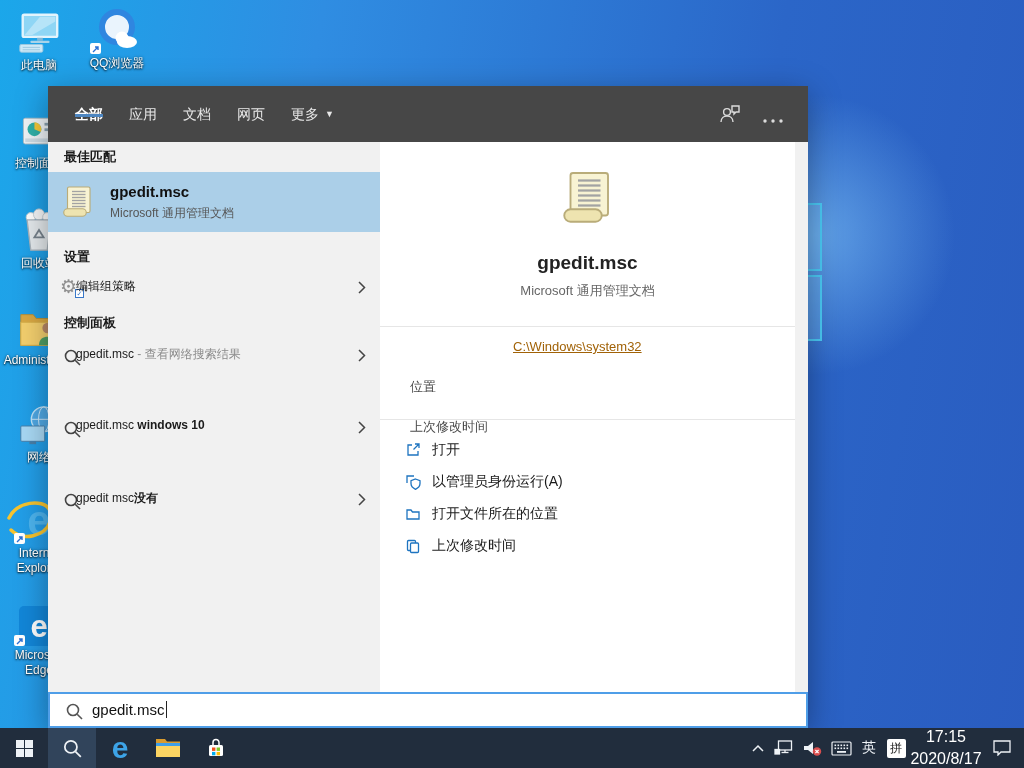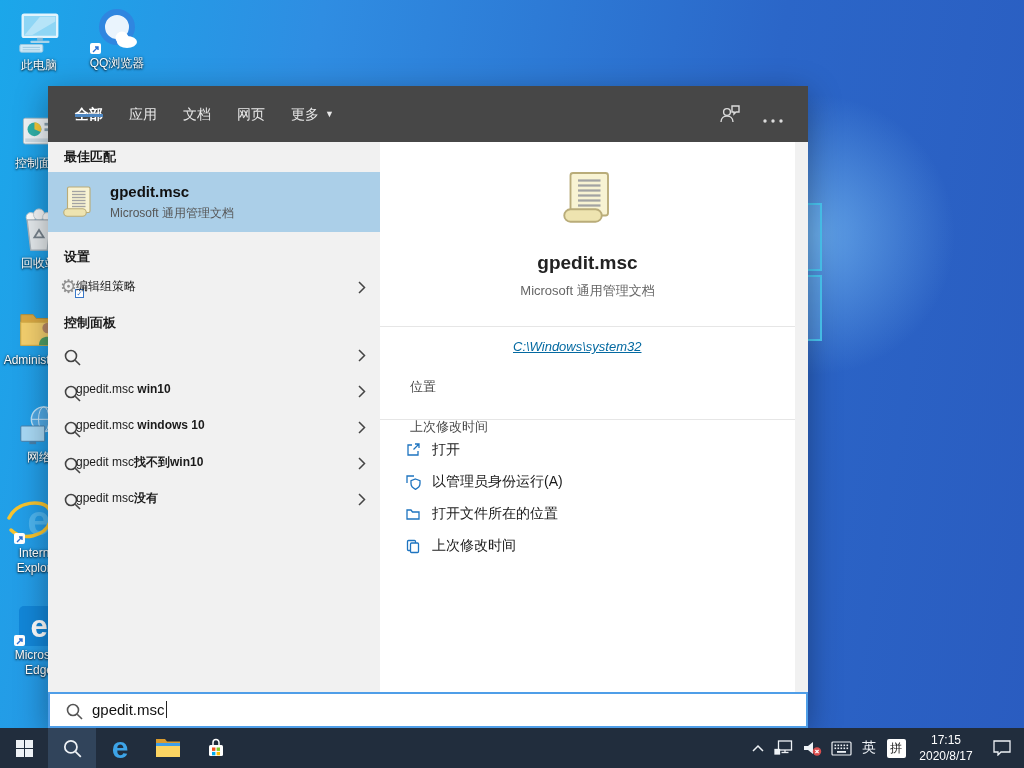--- a/index.html
+++ b/index.html
@@ -47,40 +47,40 @@
   .gear-badge{position:absolute;right:-2px;bottom:0;width:9px;height:9px;background:#fff;border:1px solid #3a78c8;
     font-size:7px;line-height:7px;color:#3a78c8;text-align:center;}
   
   #right-col{position:absolute;left:332px;top:0;width:415px;height:550px;background:#fff;}
   #scroll-gutter{position:absolute;left:747px;top:0;width:13px;height:550px;background:#f1f1f1;}
   .pv-icon{position:absolute;left:178px;top:26px;}
   .pv-title{position:absolute;left:0;top:110px;width:415px;text-align:center;font-size:19px;font-weight:bold;color:#222;}
   .pv-sub{position:absolute;left:0;top:140px;width:415px;text-align:center;font-size:13px;color:#666;}
   .pv-div{position:absolute;left:0;width:415px;height:1px;background:#e6e6e6;}
   .dt-label{position:absolute;left:30px;font-size:13px;color:#4a4a4a;margin-top:39px;}
-  .dt-value{position:absolute;left:133px;font-size:13px;color:#0369a1;text-decoration:underline;cursor:pointer;font-style:italic;}
+  .dt-value{position:absolute;left:133px;font-size:13px;color:#a16207;text-decoration:underline;cursor:pointer;}
   .act-row{position:absolute;left:0;width:415px;height:32px;cursor:pointer;}
   .act-row .aic{position:absolute;left:25px;top:8px;}
   .act-row .atx{position:absolute;left:52px;top:7px;font-size:14px;color:#1a1a1a;}
   
   #search-box{position:absolute;left:0;top:606px;width:760px;height:36px;background:#fff;border:2px solid #4f9ee8;}
   #search-box .sic{position:absolute;left:14px;top:7px;color:#555;}
   #search-text{position:absolute;left:42px;top:7px;font-size:15px;color:#111;}
   .caret{display:inline-block;width:1.5px;height:17px;background:#222;vertical-align:-3px;margin-left:1px;}
   
   #taskbar{position:absolute;left:0;bottom:0;width:1024px;height:40px;background:#212d3d;}
   .tb-btn{position:absolute;top:0;width:48px;height:40px;display:flex;align-items:center;justify-content:center;cursor:pointer;}
   .tb-btn.active{background:rgba(110,150,200,.22);}
   .edge-e{color:#3da4e8;font-size:30px;font-weight:bold;line-height:40px;}
   #tray{position:absolute;right:2px;top:0;height:40px;display:flex;align-items:center;}
   .tray-it{height:40px;display:flex;align-items:center;justify-content:center;color:#eef2f6;cursor:pointer;}
   .tray-lang{font-size:14px;width:26px;}
   .ime-box{width:19px;height:19px;background:#fff;border-radius:2px;color:#1a1a1a;font-size:12px;
     display:flex;align-items:center;justify-content:center;}
-  #clock{width:72px;text-align:center;font-size:12px;color:#fff;line-height:1.35;cursor:default;}
+  #clock{width:72px;text-align:center;font-size:16px;color:#fff;line-height:1.35;cursor:default;}
 </style>
 </head>
 <body>
 
 <svg width="0" height="0" style="position:absolute">
   <defs>
     <g id="scrollIcon">
       <rect x="10" y="4" width="30" height="34" rx="2" fill="#f8f3d3" stroke="#b9ac79" stroke-width="1.5"></rect>
       <rect x="5" y="33" width="30" height="10" rx="5" fill="#eee4b0" stroke="#b9ac79" stroke-width="1.5"></rect>
       <g stroke="#a3a3a3" stroke-width="1.8">
@@ -269,47 +269,30 @@
               <use href="#chevIcon"></use>
             </svg>
         </div>
 
         <div class="sec-hdr" style="top:172px">控制面板</div>
 
         <div class="row36" style="top:196px">
           <svg class="ric" width="20" height="20" viewBox="0 0 20 20">
               <use href="#magIcon"></use>
             </svg>
-          <svg class="chev" width="8" height="14" viewBox="0 0 8 14">
-              <use href="#chevIcon"></use>
-            </svg>
-        </div>
-        <div class="row36" style="top:232px">
-          <svg class="ric" width="20" height="20" viewBox="0 0 20 20">
-              <use href="#magIcon"></use>
-            </svg>
-          <div class="rtx"><span>gpedit.msc </span><span class="b">win10</span></div>
+          <div class="rtx"><span>gpedit.msc</span><span class="dim"> - 查看网络搜索结果</span></div>
           <svg class="chev" width="8" height="14" viewBox="0 0 8 14">
               <use href="#chevIcon"></use>
             </svg>
         </div>
         <div class="row36" style="top:268px">
           <svg class="ric" width="20" height="20" viewBox="0 0 20 20">
               <use href="#magIcon"></use>
             </svg>
           <div class="rtx"><span>gpedit.msc </span><span class="b">windows 10</span></div>
-          <svg class="chev" width="8" height="14" viewBox="0 0 8 14">
-              <use href="#chevIcon"></use>
-            </svg>
-        </div>
-        <div class="row36" style="top:304px">
-          <svg class="ric" width="20" height="20" viewBox="0 0 20 20">
-              <use href="#magIcon"></use>
-            </svg>
-          <div class="rtx"><span>gpedit msc</span><span class="b">找不到win10</span></div>
           <svg class="chev" width="8" height="14" viewBox="0 0 8 14">
               <use href="#chevIcon"></use>
             </svg>
         </div>
         <div class="row36" style="top:340px">
           <svg class="ric" width="20" height="20" viewBox="0 0 20 20">
               <use href="#magIcon"></use>
             </svg>
           <div class="rtx"><span>gpedit msc</span><span class="b">没有</span></div>
           <svg class="chev" width="8" height="14" viewBox="0 0 8 14">

